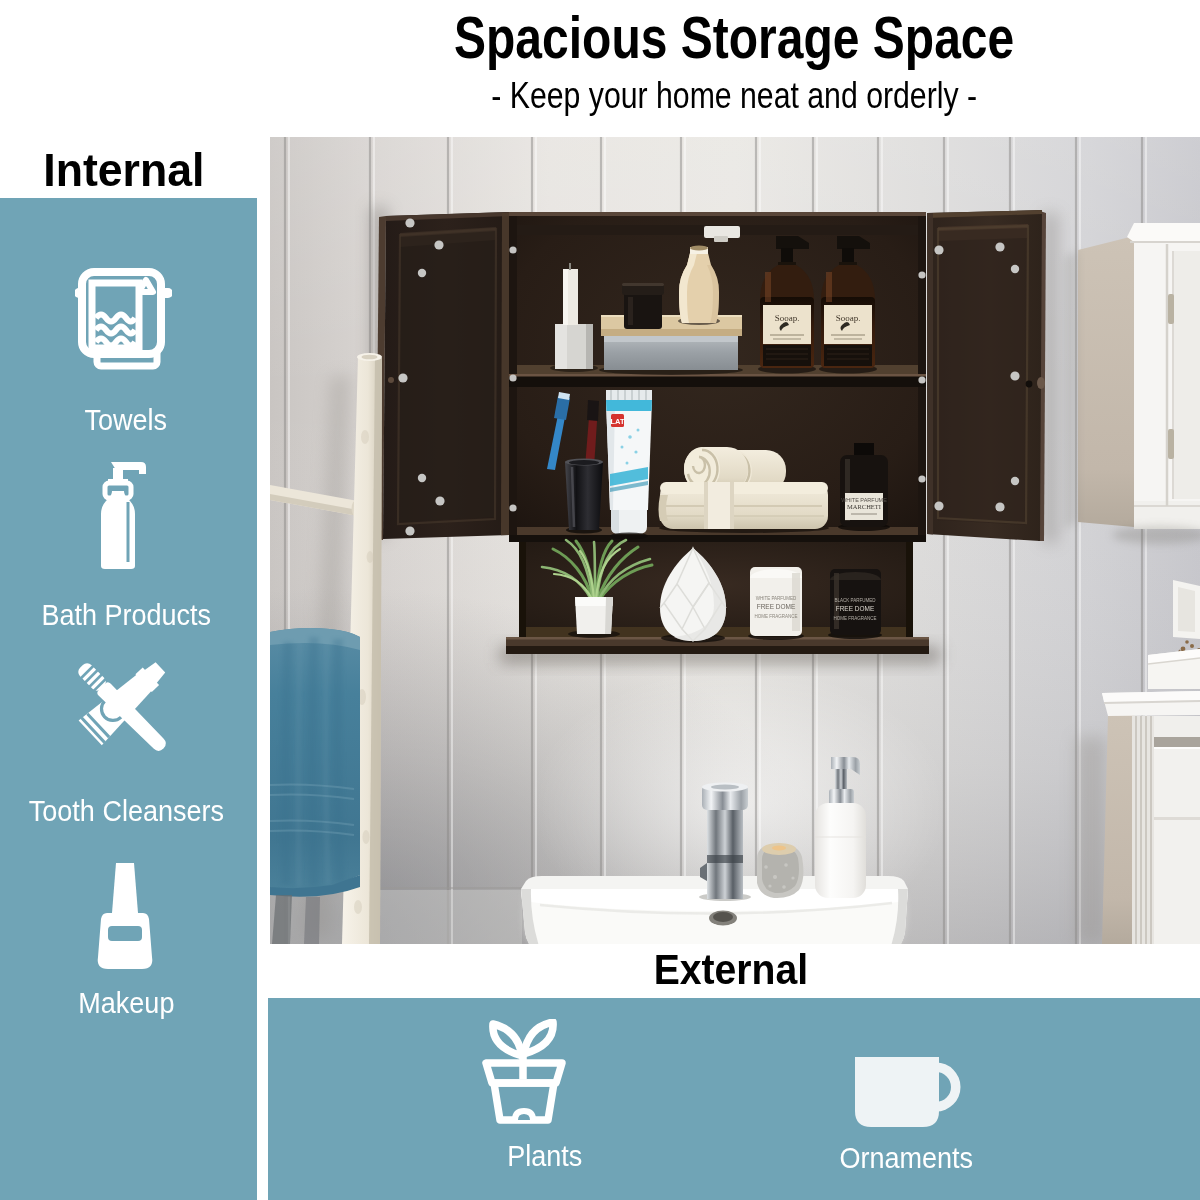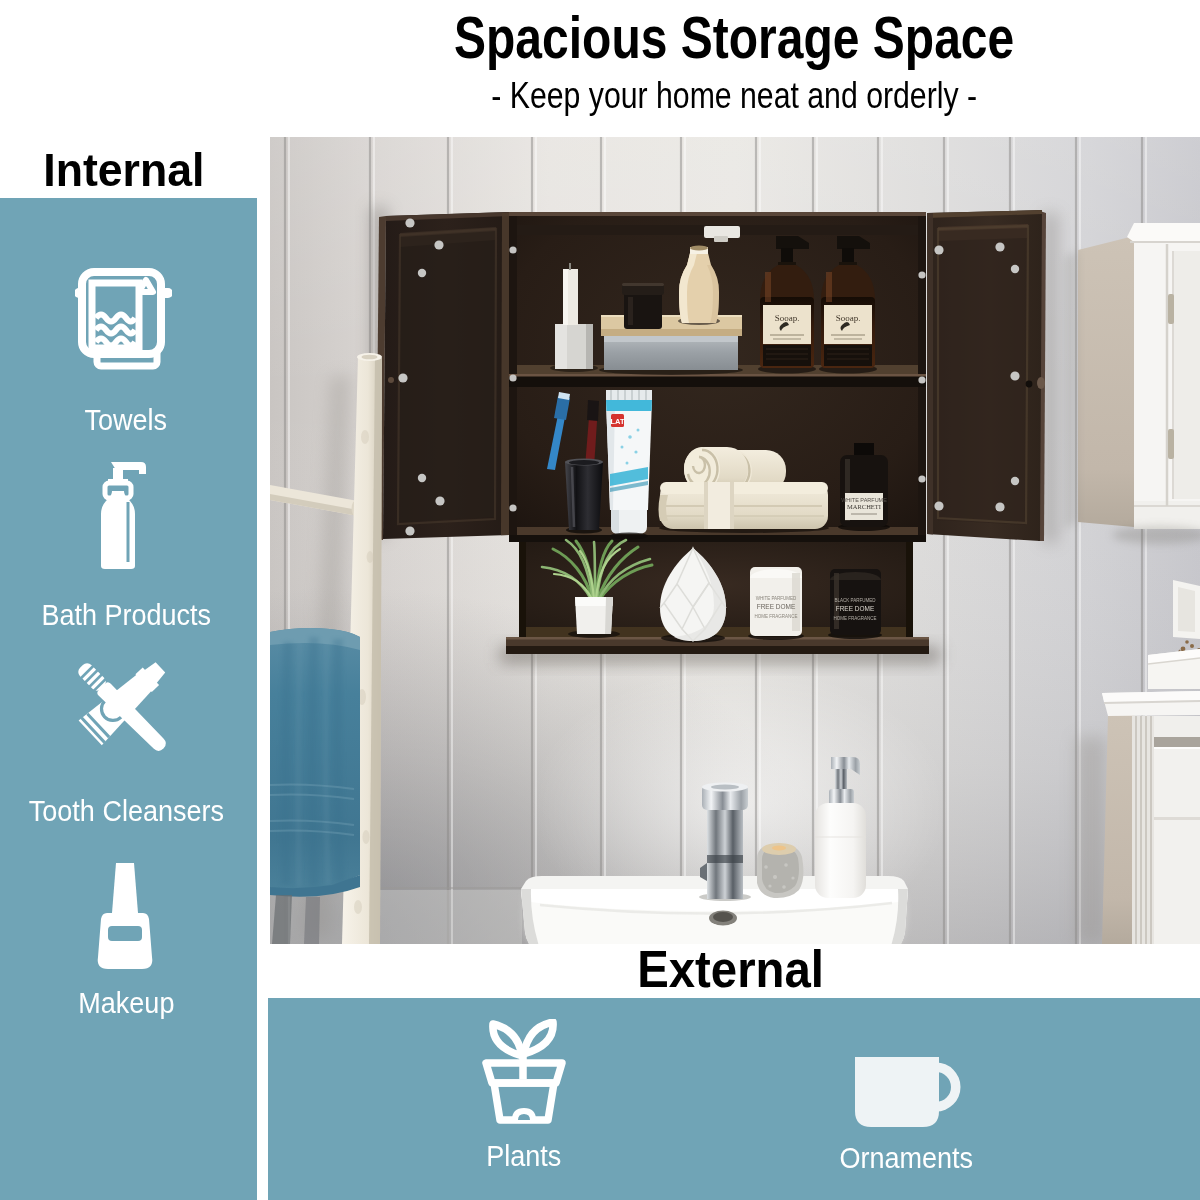--- a/index.html
+++ b/index.html
@@ -88,38 +88,38 @@
   <div class="lbl" style="left:-3px;top:796px;"><span class="sx">Tooth Cleansers</span></div>
 
   <svg class="icon" style="left:96px;top:861px;" width="58" height="112" viewBox="0 0 58 112">
     <path d="M20,2 L38,2 L42,52 L16,52 Z" fill="#ffffff"></path>
     <path d="M11,52 L47,52 Q52,52 53,58 L56,96 Q58,108 46,108 L12,108 Q0,108 2,96 L5,58 Q6,52 11,52 Z" fill="#ffffff"></path>
     <rect x="12" y="65" width="34" height="15" rx="4" fill="#70a4b6"></rect>
   </svg>
 
   <div class="lbl" style="left:-3px;top:988px;"><span class="sx">Makeup</span></div>
 
-  <div class="hdr" style="left:264px;width:933px;top:945px;font-size:52px;font-weight:bold;line-height:49px;">
+  <div class="hdr" style="left:264px;width:933px;top:945px;font-size:43px;font-weight:bold;line-height:49px;">
     <span class="sx" style="transform:scaleX(0.91);">External</span>
   </div>
 
   <div class="teal" style="position:absolute;left:268px;top:998px;width:932px;height:202px;"></div>
 
   <svg class="icon" style="left:482px;top:1019px;" width="84" height="108" viewBox="0 0 84 108">
     <g fill="none" stroke="#ffffff" stroke-width="7.5">
       <path d="M40,37 Q36,11 11,5 Q9,28 40,37 Z" stroke-linejoin="round"></path>
       <path d="M42,35 Q46,8 71,3 Q73,26 42,35 Z" stroke-linejoin="round"></path>
       <path d="M41,60 L41,36"></path>
       <path d="M4,44 L80,44 L74,64 L10,64 Z" stroke-linejoin="round"></path>
       <path d="M12,64 L72,64 L66,101 L18,101 Z" stroke-linejoin="round"></path>
     </g>
     <path d="M33,101 q0,-9 9,-9 q9,0 9,9" fill="#70a4b6" stroke="#ffffff" stroke-width="6"></path>
   </svg>
 
-  <div class="lbl" style="left:395px;top:1141px;"><span class="sx">Plants</span></div>
+  <div class="lbl" style="left:416px;top:1141px;"><span class="sx">Plants</span></div>
 
   <svg class="icon" style="left:855px;top:1057px;" width="106" height="70" viewBox="0 0 106 70">
     <path d="M81,5.5 a24.5,24.5 0 1 1 0,49 a24.5,24.5 0 1 1 0,-49 M81,15 a15,15 0 1 0 0,30 a15,15 0 1 0 0,-30" fill-rule="evenodd" fill="#eef3f5"></path>
     <path d="M0,0 L84,0 L84,54 Q84,70 68,70 L16,70 Q0,70 0,54 Z" fill="#eef3f5"></path>
   </svg>
 
   <div class="lbl" style="left:777px;top:1143px;text-align:center;"><span class="sx">Ornaments</span></div>
 
   <svg style="position:absolute;left:270px;top:137px;" width="930" height="807" viewBox="0 0 930 807">
     <defs>

